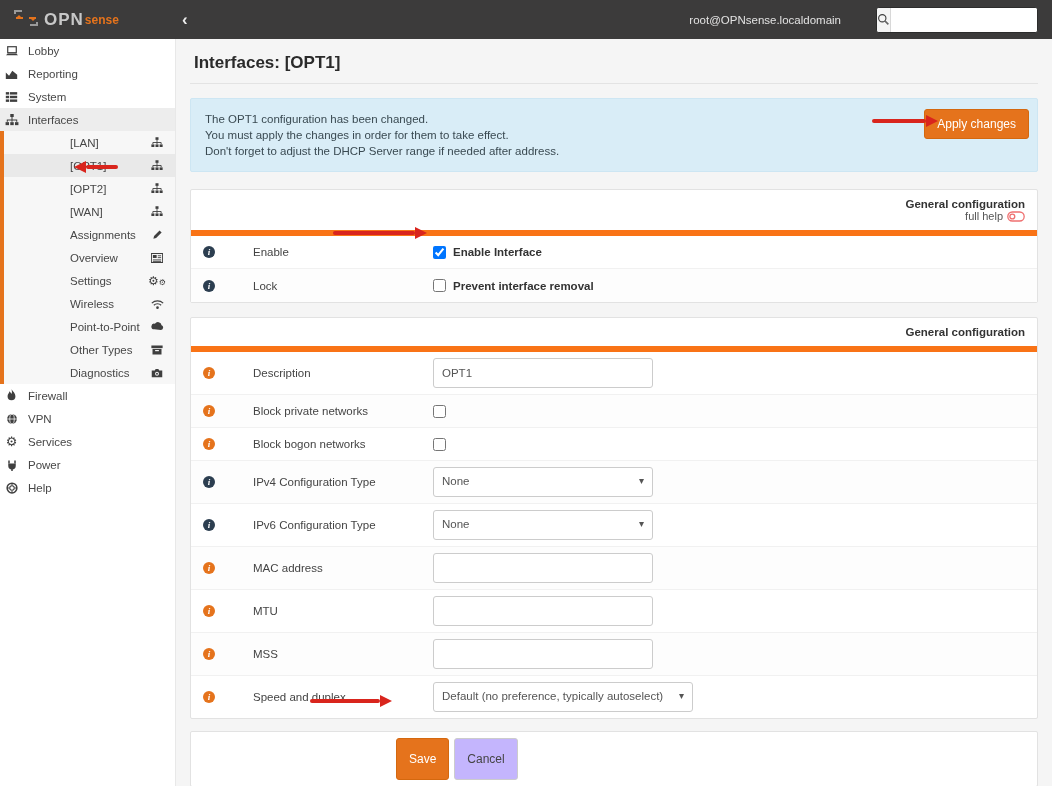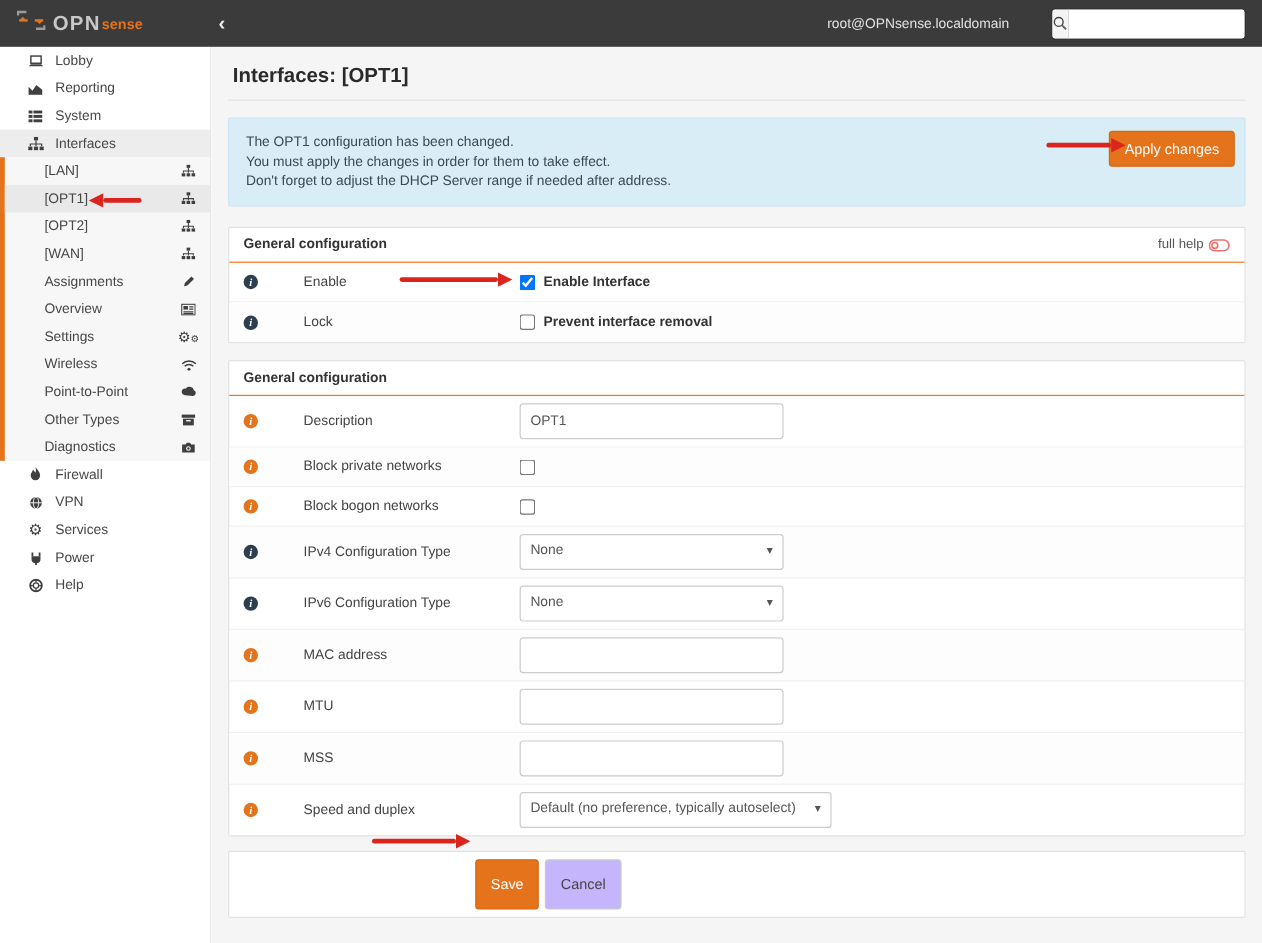--- a/index.html
+++ b/index.html
@@ -14,38 +14,38 @@
   .brand-sense { color:#e5731c; font-weight:bold; font-size:12px; margin-left:1px; }
   .collapse-btn { color:#eee; font-size:17px; font-weight:bold; margin-left:6px; cursor:pointer; line-height:1; }
   .topbar-spacer { flex:1; }
   .topbar-user { color:#e2e2e2; font-size:11.5px; margin-right:35px; }
   .searchbox { display:flex; width:162px; height:26px; margin-right:14px; border-radius:3px; overflow:hidden; border:1px solid #2c2c2c; background:#fff; }
   .searchbox .addon { width:28px; background:#f4f4f4; border-right:1px solid #d8d8d8; display:flex; align-items:center; justify-content:center; }
   .searchbox input { flex:1; border:0; outline:none; font-size:11.5px; padding:0 6px; color:#333; }
 
   
   .sidebar { position:absolute; left:0; top:39px; width:176px; bottom:0; background:#fff; border-right:1px solid #e8e8e8; font-size:11.5px; color:#474747; }
-  .nav-item { display:flex; align-items:center; height:23px; padding-left:22px; cursor:pointer; }
+  .nav-item { display:flex; align-items:center; height:23px; padding-left:4px; cursor:pointer; }
   .nav-item .ic { width:15px; margin-right:9px; display:flex; justify-content:center; color:#3f3f3f; }
   .nav-item.parent-active { background:#ededed; }
   .submenu { background:#f7f7f7; border-left:4px solid #e5731c; }
   .sub-item { display:flex; align-items:center; height:23px; padding-left:33px; padding-right:11px; cursor:pointer; }
-  .sub-item .lbl { flex:1; }
+  .sub-item .lbl { flex:1;margin-left:33px; }
   .sub-item .ric { width:14px; display:flex; justify-content:center; color:#3f3f3f; }
   .sub-item.selected { background:#e9e9e9; }
   .glyph { font-size:12px; line-height:1; }
 
   
   .content { position:absolute; left:176px; top:39px; width:876px; bottom:0; background:#f5f5f5; padding:0 14px; }
   .page-title { font-size:17px; font-weight:bold; color:#2a2a2a; padding:14px 4px 10px 4px; border-bottom:1px solid #e3e3e3; }
   .alert-info { position:relative; margin-top:14px; background:#d9edf7; border:1px solid #cde6f3; border-radius:2px; padding:12px 14px; color:#3a4a52; font-size:11.5px; line-height:16px; }
   .apply-btn { position:absolute; right:8px; top:10px; background:#e5731c; color:#fff; border:1px solid #d4680f; border-radius:3px; font-size:12px; padding:7px 12px; cursor:pointer; font-family:"Liberation Sans",sans-serif; }
 
   .box { background:#fff; border:1px solid #e2e2e2; border-radius:2px; margin-top:17px; }
-  .box-header { display:flex; align-items:flex-end; padding:8px 12px; border-bottom:1px solid #f97316; }
+  .box-header { display:flex; align-items:flex-end; padding:8px 12px; border-bottom:6px solid #f97316;flex-direction:column; }
   .box-title { font-size:11.5px; font-weight:bold; color:#333; flex:1; }
   .full-help { display:flex; align-items:center; font-size:11px; color:#555; cursor:pointer; }
   .full-help svg { margin-left:4px; }
 
   .frow { display:flex; align-items:center; border-bottom:1px solid #f1f1f1; padding:8px 12px; min-height:33px; }
   .frow:last-child { border-bottom:0; }
   .frow:nth-child(odd) { background:#fdfdfd; }
   .flabel { width:230px; flex:0 0 230px; font-size:11.5px; color:#444; display:flex; align-items:center;gap:32px; }
   .fctrl { display:flex; align-items:center; font-size:11.5px; color:#2f2f2f; }
   .info-i { display:inline-block; width:12px; height:12px; flex:0 0 12px; border-radius:50%; background:#2c3e50; color:#fff; text-align:center; line-height:12px; font-size:9px; font-weight:bold; font-style:italic; margin-right:6px; font-family:"Liberation Serif",serif; }

